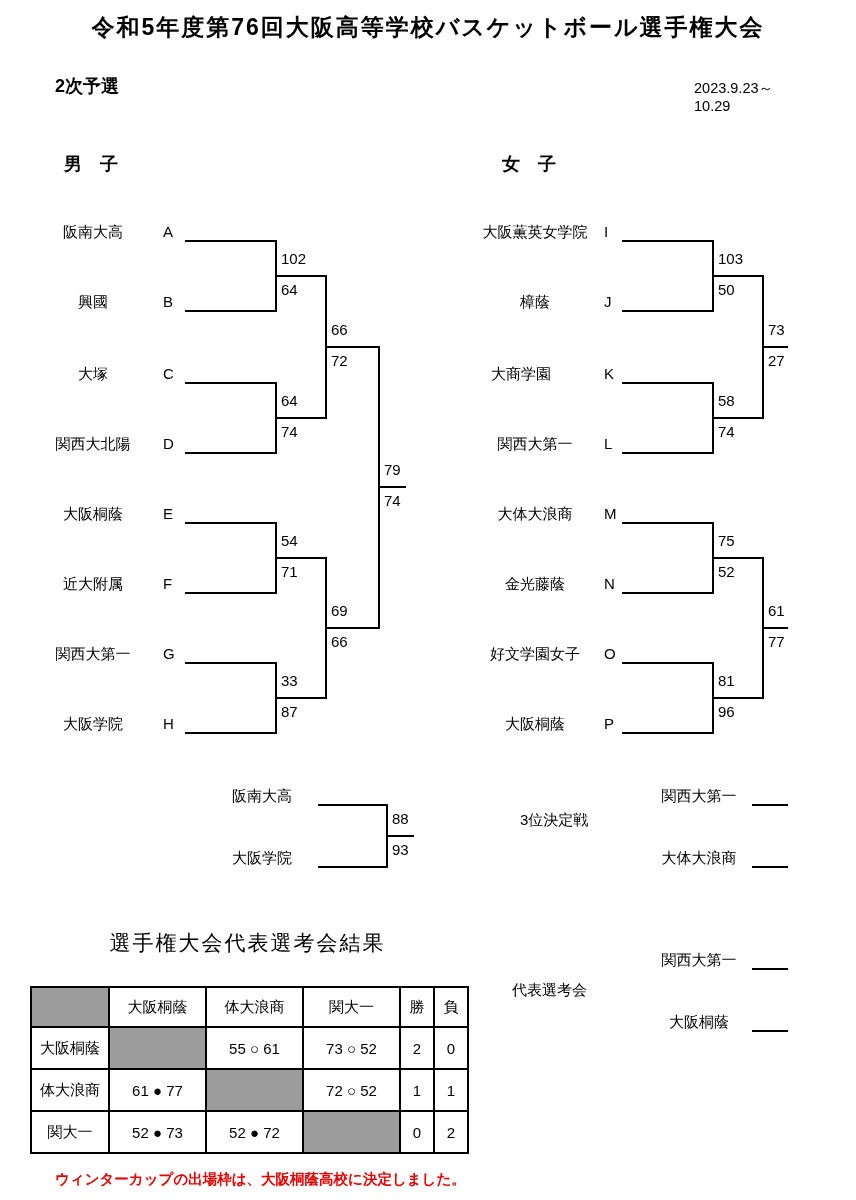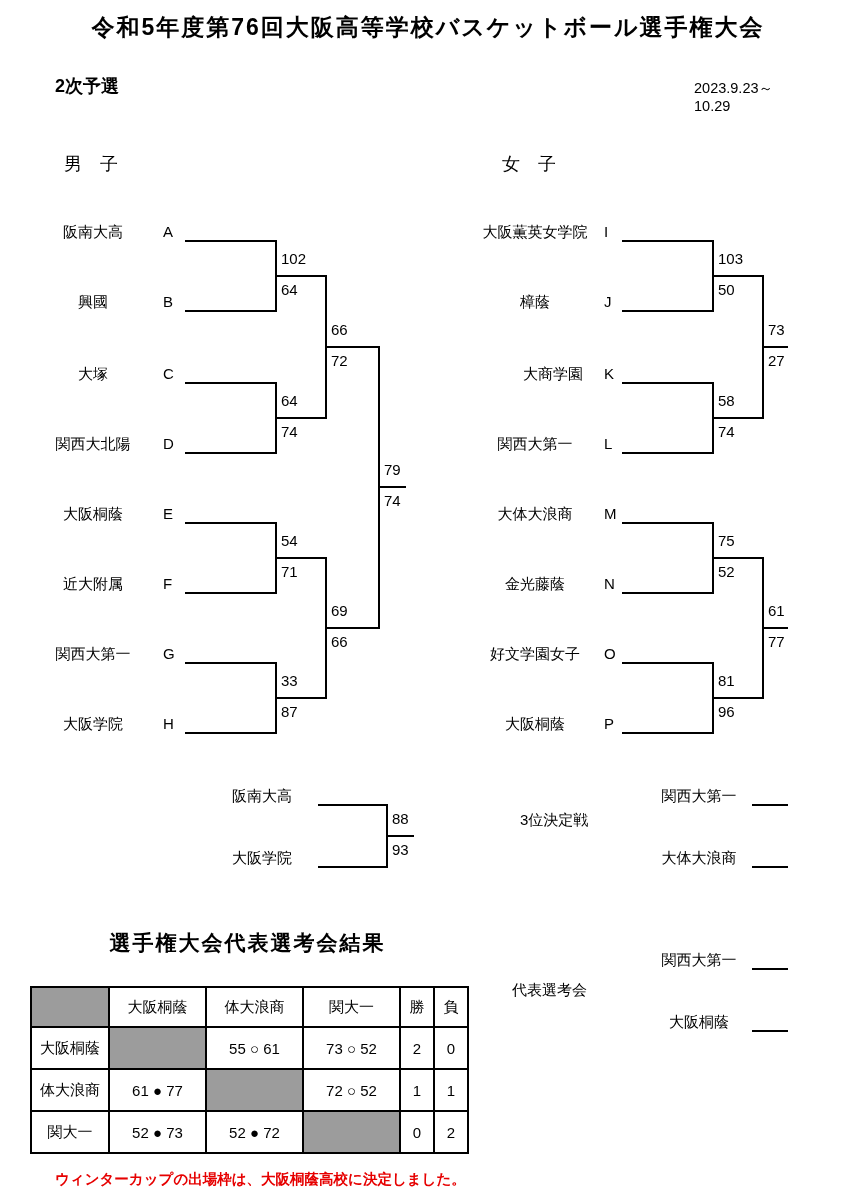--- a/index.html
+++ b/index.html
@@ -5,32 +5,32 @@
   * { margin:0; padding:0; box-sizing:border-box; }
   html,body { background:#ffffff; }
   body { font-family:"Liberation Sans","DejaVu Sans",sans-serif; color:#000; }
   .page { position:relative; width:788px; height:1200px; background:#fff; overflow:hidden; }
 
   .title { position:absolute; top:12px; left:0; width:856px; text-align:center;
            font-size:23px; font-weight:bold; letter-spacing:2px; }
   .stage { position:absolute; left:55px; top:74px; font-size:18px; font-weight:bold; }
   .dates { position:absolute; left:694px; top:79px; font-size:14.5px; }
 
-  .sec   { position:absolute; font-size:18px; font-weight:normal; }
+  .sec   { position:absolute; font-size:18px; font-weight:bold; }
   .nm    { position:absolute; width:130px; height:20px; line-height:20px;
            text-align:center; font-size:15px; white-space:nowrap; }
   .sd    { position:absolute; height:20px; line-height:20px; font-size:15px; }
   .sc    { position:absolute; height:20px; line-height:20px; font-size:15px; }
   .mlabel{ position:absolute; height:20px; line-height:20px; font-size:15px; }
 
   .hl { position:absolute; height:2px; background:#000; }
   .vl { position:absolute; width:2px;  background:#000; }
 
   .tbl-title { position:absolute; left:30px; top:929px; width:435px; text-align:center;
-               font-size:21px; font-weight:bold; letter-spacing:2px; }
+               font-size:21px; font-weight:normal; letter-spacing:2px; }
   table.sel { position:absolute; left:30px; top:986px; border-collapse:collapse; table-layout:fixed; }
   .sel th, .sel td { border:2px solid #000; font-size:15px; font-weight:normal;
                      text-align:center; vertical-align:middle; background:#fff; padding:0; }
   .sel tr { height:42px; }
   .sel tr.hd { height:40px; }
   .sel .gray { background:#9c9c9c; }
 
   .footer-note { position:absolute; left:55px; top:1170px; font-size:14.5px;
                  font-weight:bold; color:#e60000; }
 </style>
@@ -101,21 +101,21 @@
   <div class="hl" style="left:378px;top:486px;width:28px"></div>
   <div class="sc" style="left:384px;top:460px">79</div>
   <div class="sc" style="left:384px;top:491px">74</div>
 
   <div class="sec" style="left:502px;top:152px">女　子</div>
 
   <div class="nm" style="left:470px;top:222px">大阪薫英女学院</div>
   <div class="sd" style="left:604px;top:222px">I</div>
   <div class="nm" style="left:470px;top:292px">樟蔭</div>
   <div class="sd" style="left:604px;top:292px">J</div>
-  <div class="nm" style="left:488px;top:364px">大商学園</div>
+  <div class="nm" style="left:456px;top:364px">大商学園</div>
   <div class="sd" style="left:604px;top:364px">K</div>
   <div class="nm" style="left:470px;top:434px">関西大第一</div>
   <div class="sd" style="left:604px;top:434px">L</div>
   <div class="nm" style="left:470px;top:504px">大体大浪商</div>
   <div class="sd" style="left:604px;top:504px">M</div>
   <div class="nm" style="left:470px;top:574px">金光藤蔭</div>
   <div class="sd" style="left:604px;top:574px">N</div>
   <div class="nm" style="left:470px;top:644px">好文学園女子</div>
   <div class="sd" style="left:604px;top:644px">O</div>
   <div class="nm" style="left:470px;top:714px">大阪桐蔭</div>

